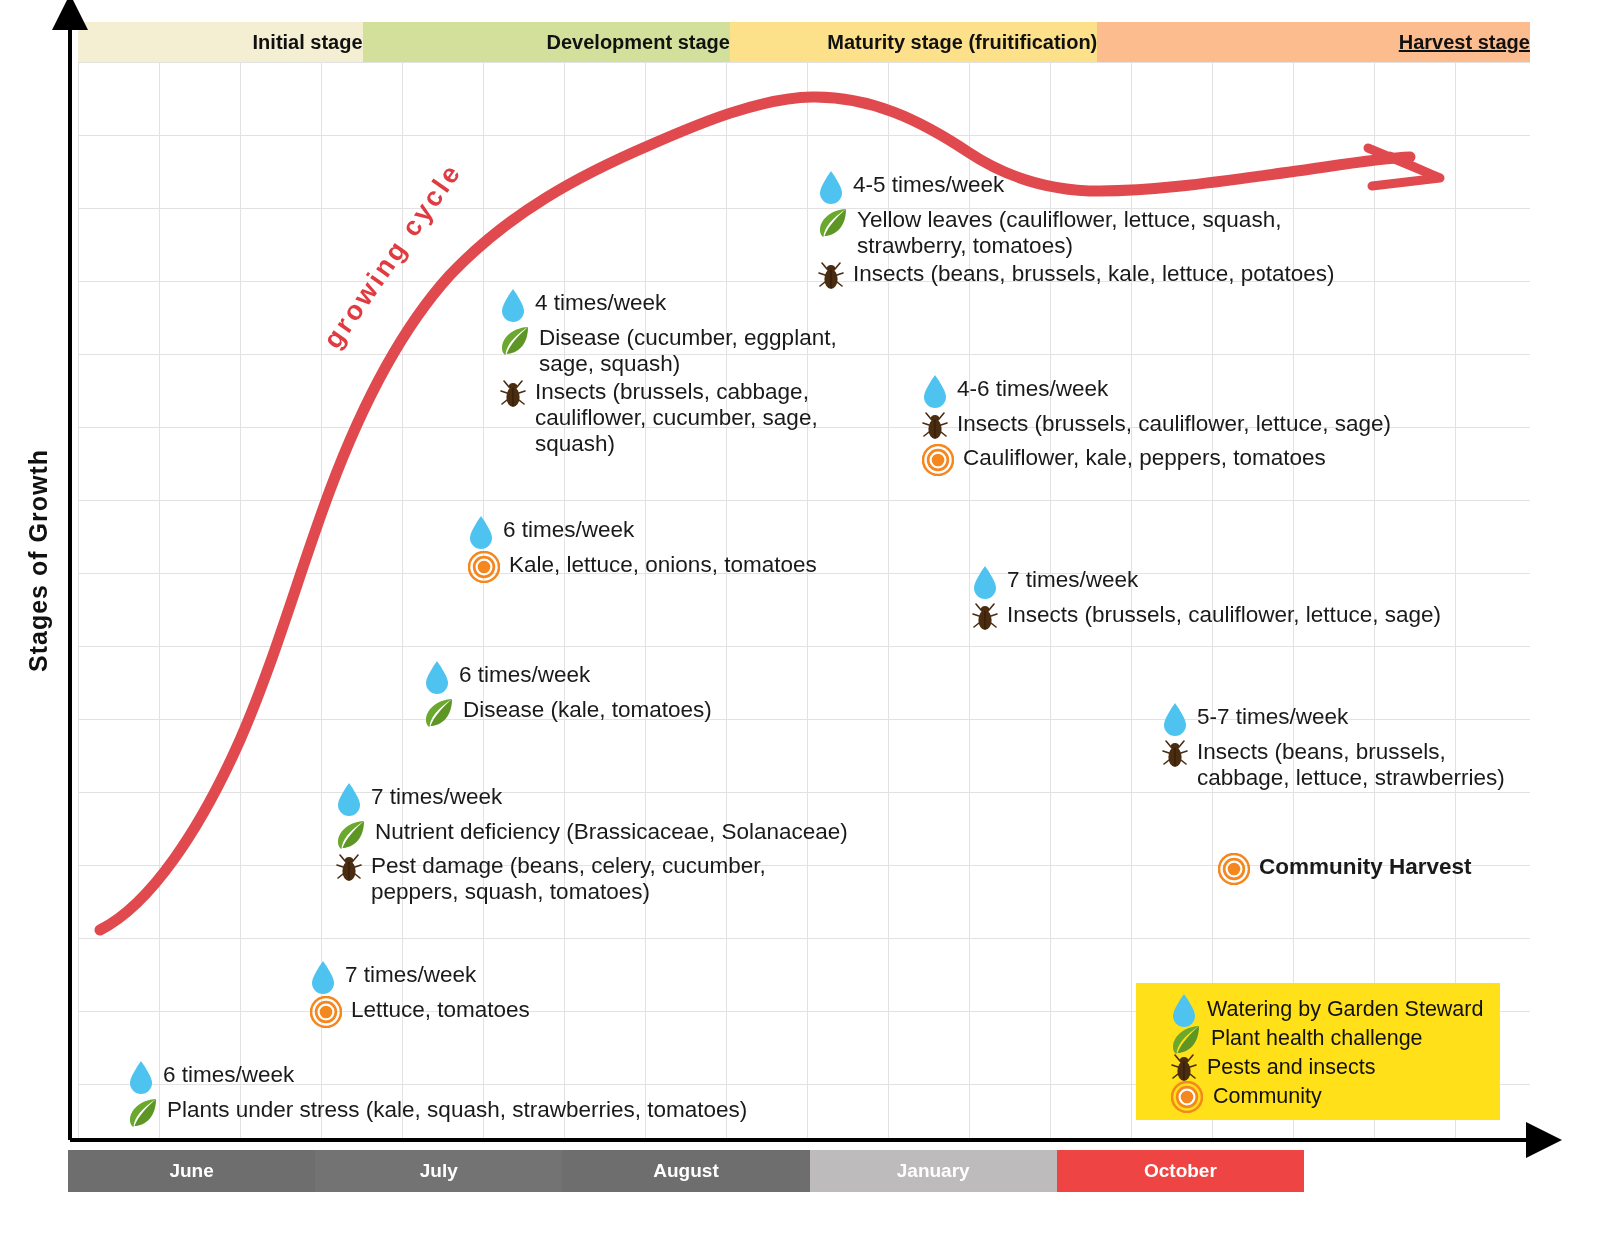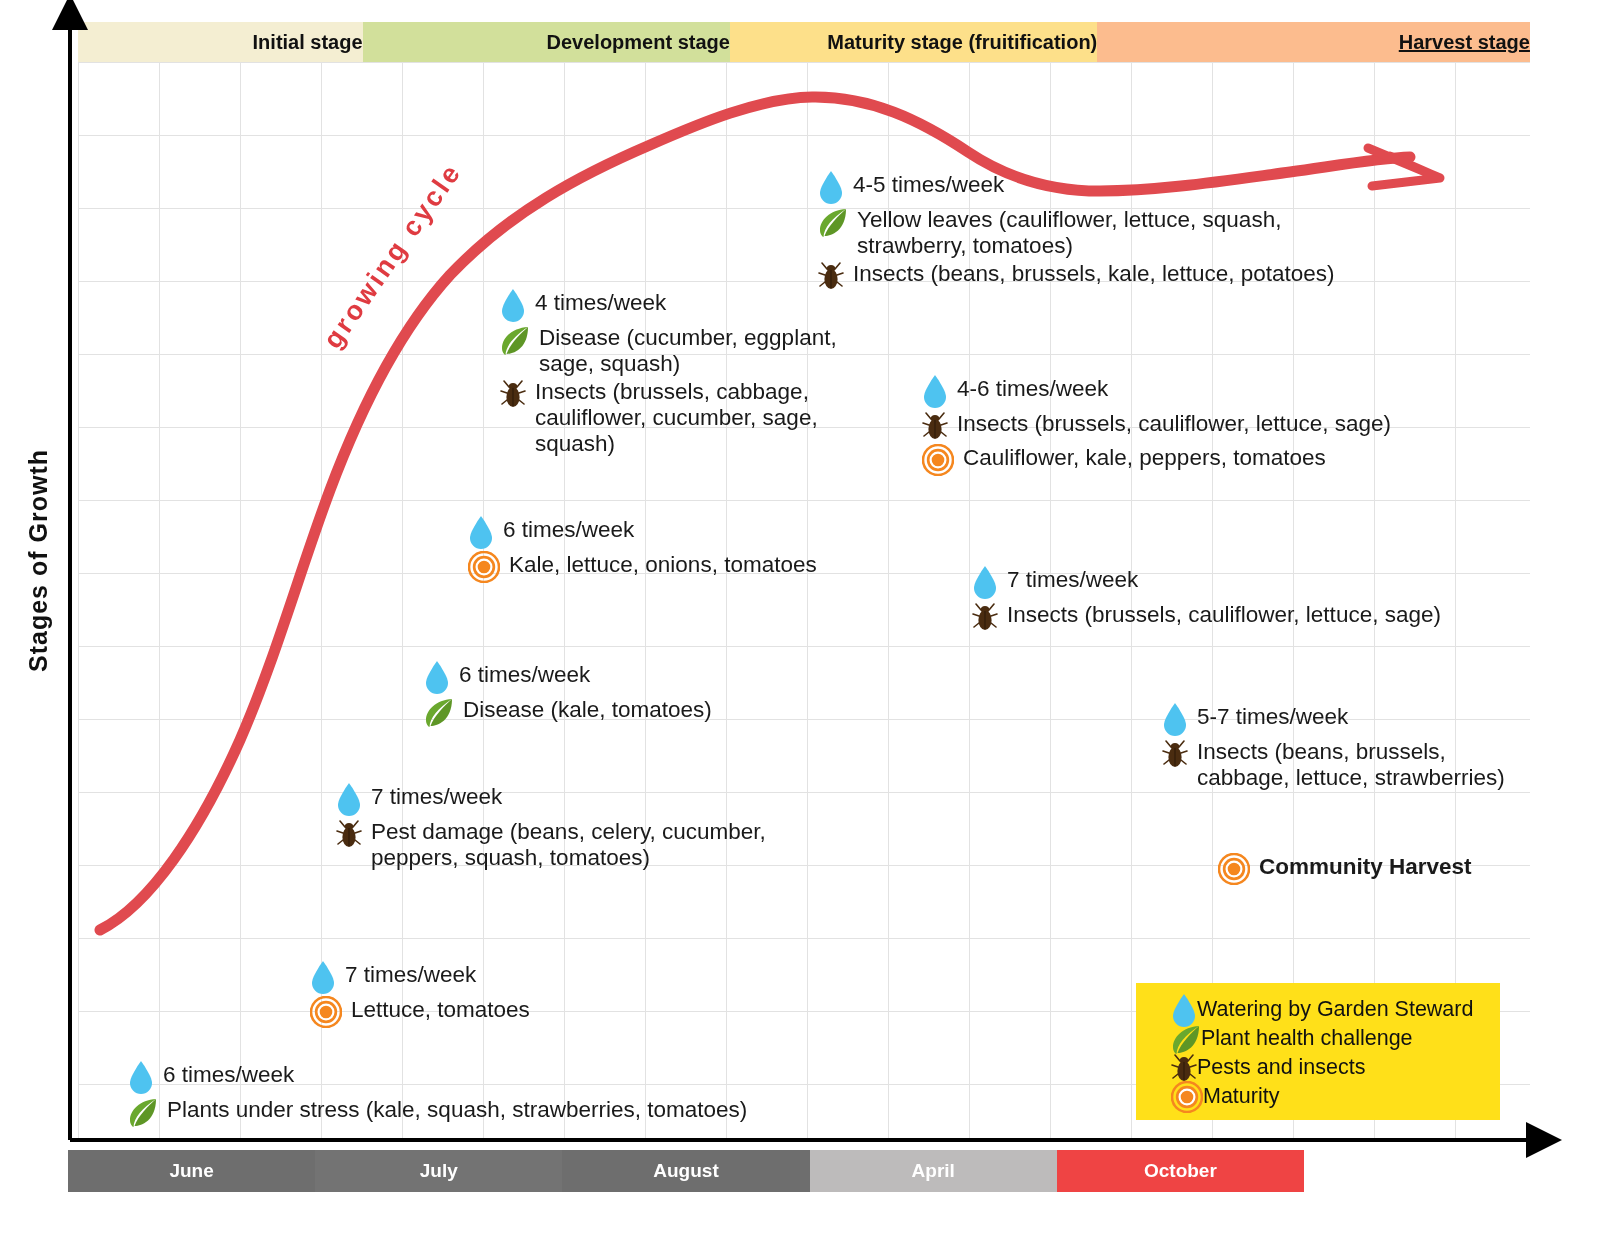--- a/index.html
+++ b/index.html
@@ -106,21 +106,21 @@
   .ic-harv  { width: 32px; height: 32px; margin-top: 1px; }
 
   
   .legend-box {
     position: absolute;
     left: 1136px; top: 983px;
     width: 364px; height: 137px;
     background: #ffe019;
     padding: 12px 0 0 35px;
   }
-  .legend-row { display: flex; align-items: center; height: 29px; }
+  .legend-row { display: flex; align-items: center; gap: 10px; height: 29px; }
   .legend-text { font-size: 21.5px; color: #111; white-space: nowrap; }
 </style>
 </head>
 <body>
 
 <div id="chart-root">
 
   <div class="y-axis-label">
     <span>Stages of Growth</span>
   </div>
@@ -326,20 +326,27 @@
         </div>
       </div>
       <div class="annot" style="left: 336px; top: 782px;">
         <div class="annot-row">
           <svg class="ic ic-water" viewBox="0 0 26 34">
             <path d="M13 1 C13 1 2 16 2 23 a11 11 0 0 0 22 0 C24 16 13 1 13 1 Z" fill="#4ec3f0"></path>
           </svg>
           <div class="annot-text">7 times/week</div>
         </div>
         <div class="annot-row">
+          <svg class="ic ic-leaf" viewBox="0 0 30 30">
+            <path d="M28 1 C12 2 2 12 2 22 C2 26 4 28.5 5.5 29 C6 20 14 10 28 1 Z" fill="#6aa82e"></path>
+            <path d="M28 1 C20 8 10 18 6.5 28 C14 28 28 22 28 1 Z" fill="#5e9626"></path>
+          </svg>
+          <div class="annot-text">Nutrient deficiency (Brassicaceae, Solanaceae)</div>
+        </div>
+        <div class="annot-row">
           <svg class="ic ic-bug" viewBox="0 0 26 32">
             <g stroke="#4a2c10" stroke-width="1.6" fill="none" stroke-linecap="round">
               <path d="M9 9 L4 3 M17 9 L22 3 M7 15 L1 13 M19 15 L25 13 M7 22 L2 26 M19 22 L24 26"></path>
             </g>
             <ellipse cx="13" cy="8.5" rx="4.2" ry="3.6" fill="#4a2c10"></ellipse>
             <ellipse cx="13" cy="19" rx="6.6" ry="10" fill="#4a2c10"></ellipse>
             <line x1="13" y1="10" x2="13" y2="28" stroke="#2e1a08" stroke-width="1.1"></line>
           </svg>
           <div class="annot-text">Pest damage (beans, celery, cucumber,
 peppers, squash, tomatoes)</div>
@@ -415,35 +422,35 @@
         </svg>
         <span class="legend-text">Pests and insects</span>
       </div>
       <div class="legend-row">
         <svg class="ic ic-harv" viewBox="0 0 32 32">
           <circle cx="16" cy="16" r="15" fill="none" stroke="#f5871f" stroke-width="2.6"></circle>
           <circle cx="16" cy="16" r="11.2" fill="#f5871f"></circle>
           <circle cx="16" cy="16" r="7.4" fill="none" stroke="#fff" stroke-width="2.2"></circle>
           <circle cx="16" cy="16" r="4.6" fill="#f5871f"></circle>
         </svg>
-        <span class="legend-text">Maturity</span>
+        <span class="legend-text">Community</span>
       </div>
     </div>
 
   <div class="month-bar" id="month-bar">
       <div class="month-cell" style="background: rgb(110, 110, 110); flex: 1 1 0px;">
         <span>June</span>
       </div>
       <div class="month-cell" style="background: #737373; flex: 1 1 0px;">
         <span>July</span>
       </div>
       <div class="month-cell" style="background: rgb(110, 110, 110); flex: 1 1 0px;">
         <span>August</span>
       </div>
       <div class="month-cell" style="background: rgb(189, 187, 187); flex: 1 1 0px;">
-        <span>April</span>
+        <span>January</span>
       </div>
       <div class="month-cell" style="background: #ef4444; flex: 1 1 0px;">
         <span>October</span>
       </div>
     </div>
 
 </div>
 
 </body></html>

